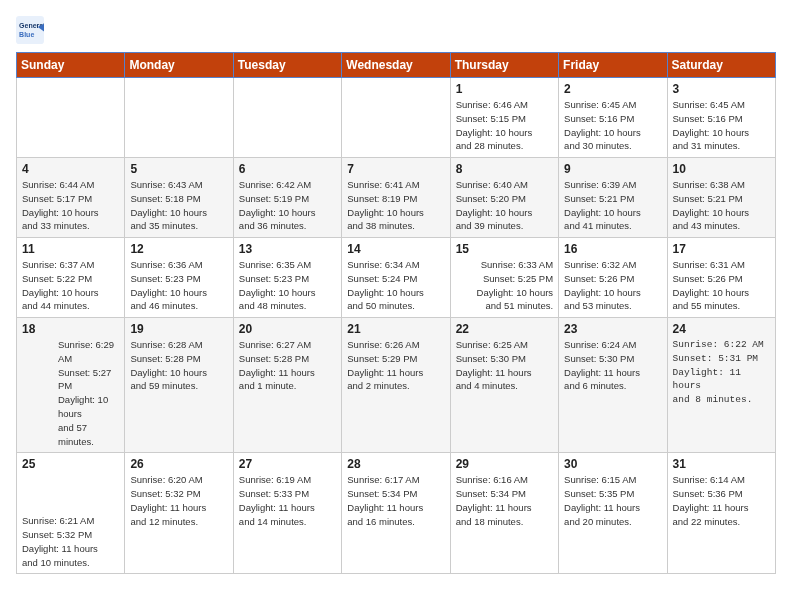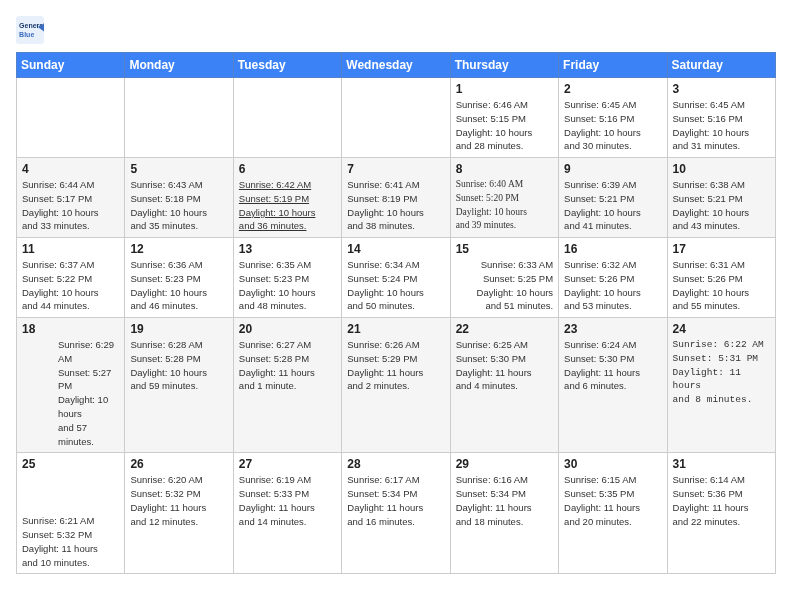--- a/index.html
+++ b/index.html
@@ -44,21 +44,21 @@
       justify-content: space-between;
       align-items: flex-start;
       margin-bottom: 4px;
     }
     table {
       width: 100%;
       border-collapse: collapse;
       table-layout: fixed;
     }
     thead th {
-      background: #3b82f6;
+      background: #c2410c;
       color: #fff;
       font-size: 12px;
       font-weight: bold;
       padding: 5px 4px;
       text-align: left;
       border: 1px solid #5580cc;
     }
     tbody td {
       border: 1px solid #ccc;
       vertical-align: top;
@@ -158,35 +158,35 @@
         </td>
         <td>
           <div class="day-num">5</div>
           <div class="day-info" style="white-space: pre-line;">Sunrise: 6:43 AM
 Sunset: 5:18 PM
 Daylight: 10 hours
 and 35 minutes.</div>
         </td>
         <td>
           <div class="day-num">6</div>
-          <div class="day-info" style="white-space: pre-line; text-decoration: underline;">Sunrise: 6:42 AM
+          <div class="day-info" style="white-space: pre-line;">Sunrise: 6:42 AM
 Sunset: 5:19 PM
 Daylight: 10 hours
 and 36 minutes.</div>
         </td>
         <td>
           <div class="day-num">7</div>
           <div class="day-info" style="white-space: pre-line;">Sunrise: 6:41 AM
 Sunset: 8:19 PM
 Daylight: 10 hours
 and 38 minutes.</div>
         </td>
         <td>
           <div class="day-num">8</div>
-          <div class="day-info" style="white-space: pre-line; font-family: Liberation Serif, serif;">Sunrise: 6:40 AM
+          <div class="day-info" style="white-space: pre-line;">Sunrise: 6:40 AM
 Sunset: 5:20 PM
 Daylight: 10 hours
 and 39 minutes.</div>
         </td>
         <td>
           <div class="day-num">9</div>
           <div class="day-info" style="white-space: pre-line;">Sunrise: 6:39 AM
 Sunset: 5:21 PM
 Daylight: 10 hours
 and 41 minutes.</div>

